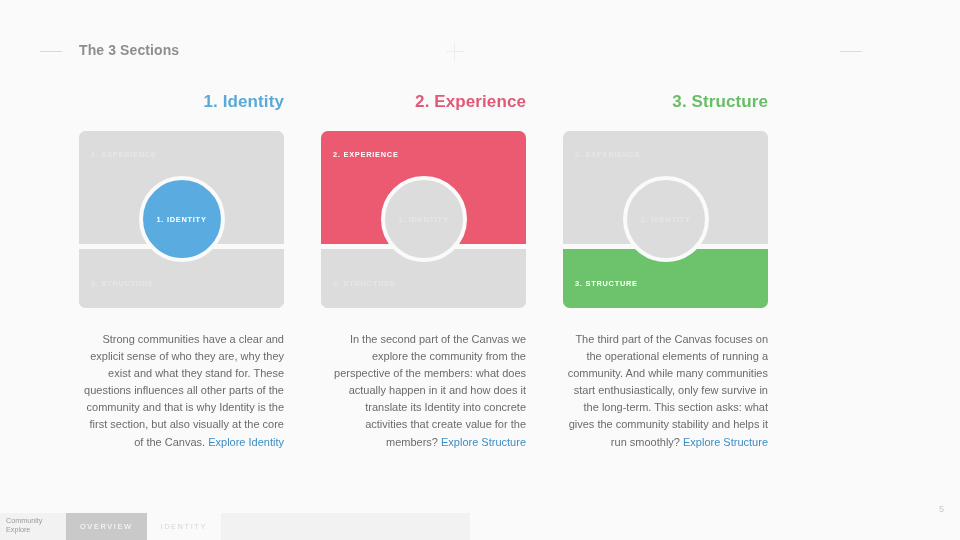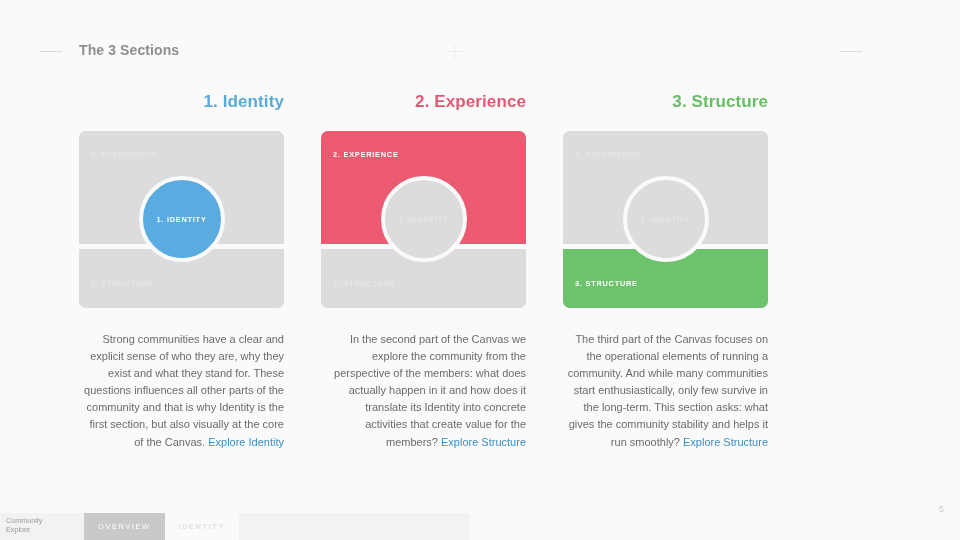--- a/index.html
+++ b/index.html
@@ -106,21 +106,21 @@
   }
 
   
   .bottom-nav {
     position: absolute; left: 0; bottom: 0;
     width: 470px; height: 27px;
     background: #f2f2f2;
     display: flex; align-items: stretch;
   }
   .brand {
-    width: 84px; padding: 3px 0 0 6px;
+    width: 66px; padding: 3px 0 0 6px;
     font-size: 7.2px; line-height: 9.4px; color: #9a9a9a;
     background: #f2f2f2;
   }
   .nav-tab {
     display: flex; align-items: center; justify-content: flex-start;
     padding: 0 14px;
     font-size: 7.4px; font-weight: normal; letter-spacing: 1.6px;
     color: #d6d6d6; background: #fafafa; white-space: nowrap;
   }
   .nav-tab.active { background: #c9c9c9; color: #ffffff; }

